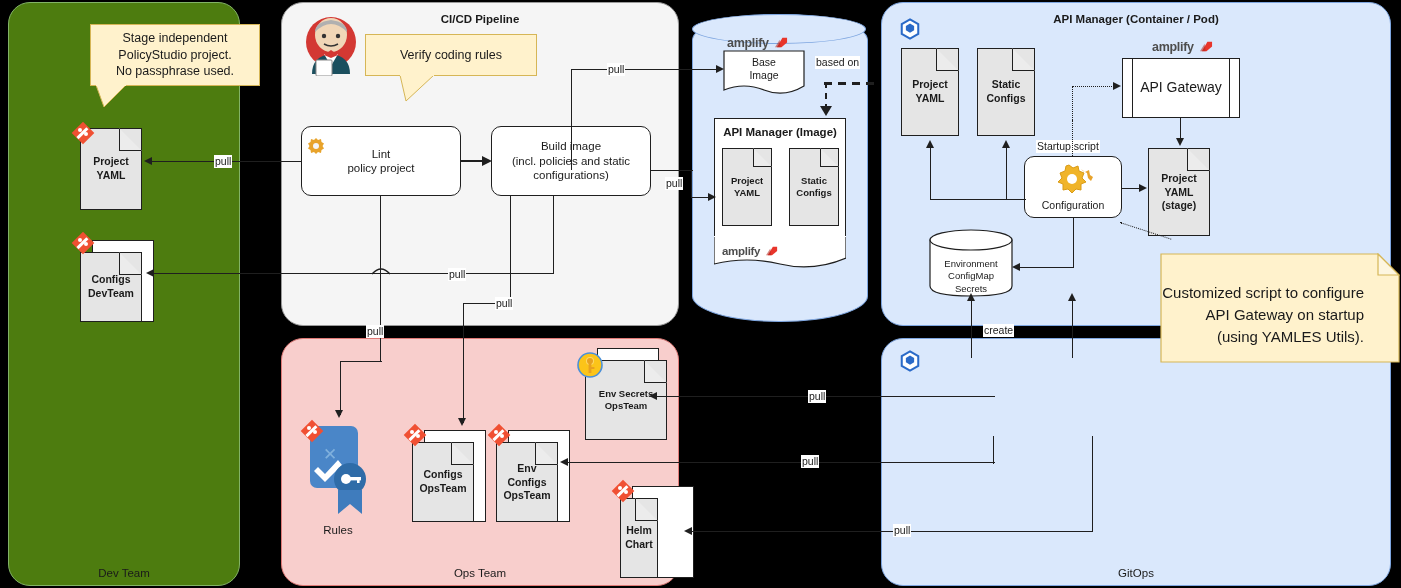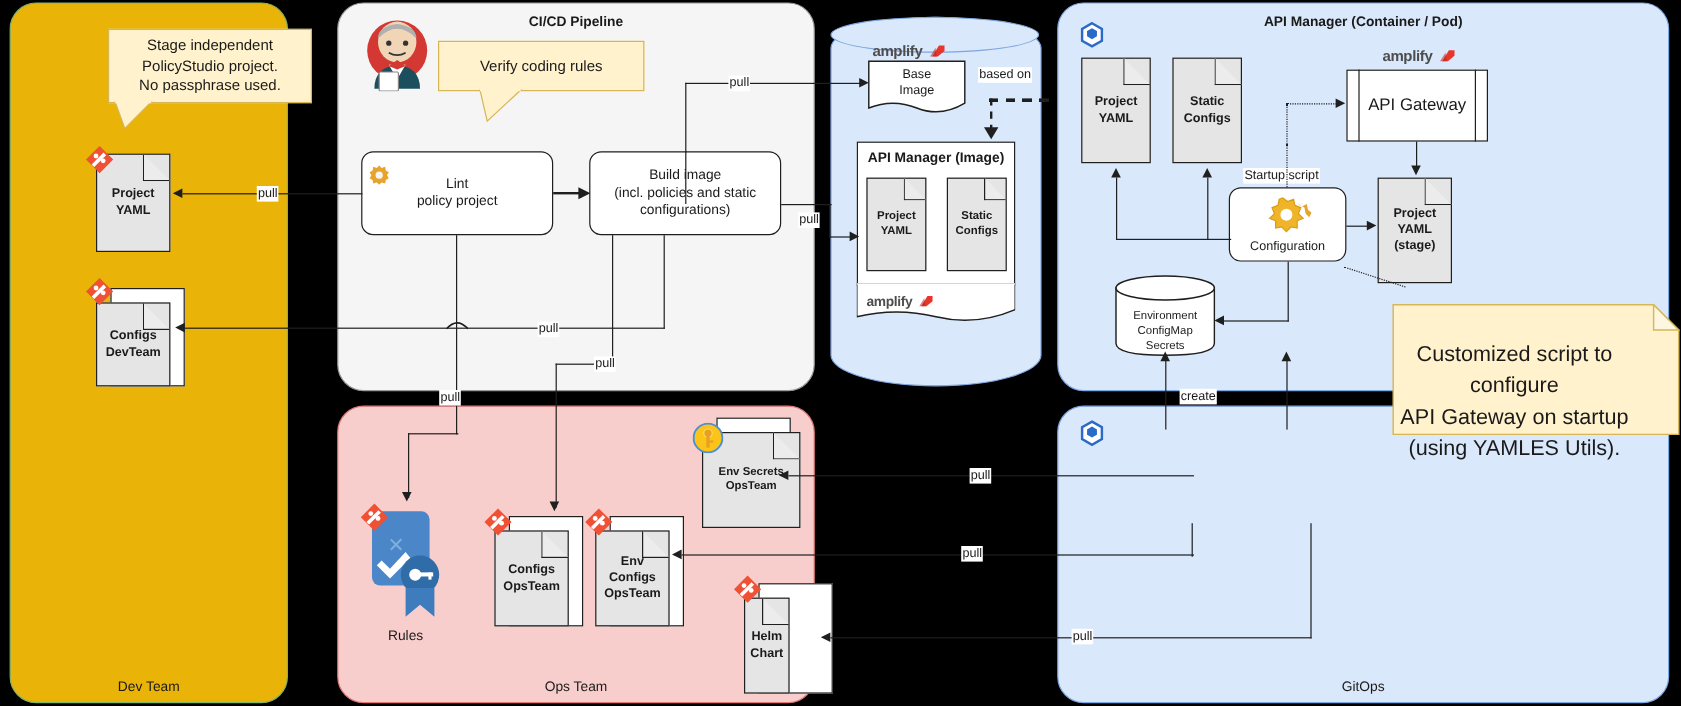--- a/index.html
+++ b/index.html
@@ -3,21 +3,21 @@
 <meta charset="utf-8">
 <style>
   html,body{margin:0;padding:0;background:#000;}
   body{font-family:"Liberation Sans", sans-serif;}
   #stage{position:relative;width:1401px;height:588px;background:#000;overflow:hidden;}
   .panel{position:absolute;box-sizing:border-box;}
   .panel-label{position:absolute;left:0;right:0;bottom:6px;text-align:center;font-size:11.5px;color:#1a1a1a;}
   .panel-title{position:absolute;left:0;right:0;top:10px;text-align:center;font-size:11.5px;color:#1a1a1a;font-weight:bold;}
 
   
-  .p-dev{left:8px;top:2px;width:232px;height:584px;background:#eab308;border:1px solid #82b366;border-radius:22px;}
+  .p-dev{left:8px;top:2px;width:232px;height:584px;background:#4d7c0f;border:1px solid #82b366;border-radius:22px;}
   .p-cicd{left:281px;top:2px;width:398px;height:324px;background:#f5f5f5;border:1px solid #9a9a9a;border-radius:22px;}
   .p-apim{left:881px;top:2px;width:510px;height:324px;background:#dae8fc;border:1px solid #7ea6e0;border-radius:22px;}
   .p-ops{left:281px;top:338px;width:398px;height:248px;background:#f8cecc;border:1px solid #e07a77;border-radius:22px;}
   .p-gitops{left:881px;top:338px;width:510px;height:248px;background:#dae8fc;border:1px solid #7ea6e0;border-radius:22px;}
 
   
   .cyl{position:absolute;left:692px;top:14px;width:174px;height:306px;background:#dae8fc;border:1px solid #7ea6e0;border-radius:87px/26px;}
   .cyl-top{position:absolute;left:-1px;top:-1px;width:174px;height:30px;border:1px solid #7ea6e0;border-radius:87px/15px;background:#dae8fc;box-sizing:border-box;}
 
   
@@ -345,21 +345,21 @@
   <svg class="k8s" style="left:899px;top:350px;" viewBox="0 0 24 24">
     <polygon points="12,1.5 21,6.6 21,17.4 12,22.5 3,17.4 3,6.6" fill="#fff" stroke="#2a6ac8" stroke-width="2.2"></polygon>
     <polygon points="12,6 16.5,8.6 16.5,13.4 12,16 7.5,13.4 7.5,8.6" fill="#2a6ac8"></polygon>
   </svg>
 
 
   <svg style="position:absolute;left:1160px;top:253px;width:240px;height:110px;" viewBox="0 0 240 110">
     <path d="M1 1 H218 L239 22 V109 H1 Z" fill="#fff2cc" stroke="#d6b656" stroke-width="1.2"></path>
     <path d="M218 1 L239 22 H218 Z" fill="#fdf6e0" stroke="#d6b656" stroke-width="1.2"></path>
   </svg>
-  <div style="position:absolute;left:1160px;top:282px;width:204px;text-align:center;font-size:18px;line-height:1.45;color:#1a1a1a;">
+  <div style="position:absolute;left:1160px;top:282px;width:204px;text-align:right;font-size:15px;line-height:1.45;color:#1a1a1a;">
     <div>Customized script to configure</div>
     <div>API Gateway on startup</div>
     <div>(using YAMLES Utils).</div>
   </div>
 
   <div class="ln lnh" style="left:152px;top:161px;width:150px;"></div>
   <div class="arrow ar-left" style="left:144px;top:157px;"></div>
   <div class="elabel" style="left:214px;top:155px;">pull</div>
 
   <div class="ln lnh" style="left:154px;top:273px;width:400px;"></div>

